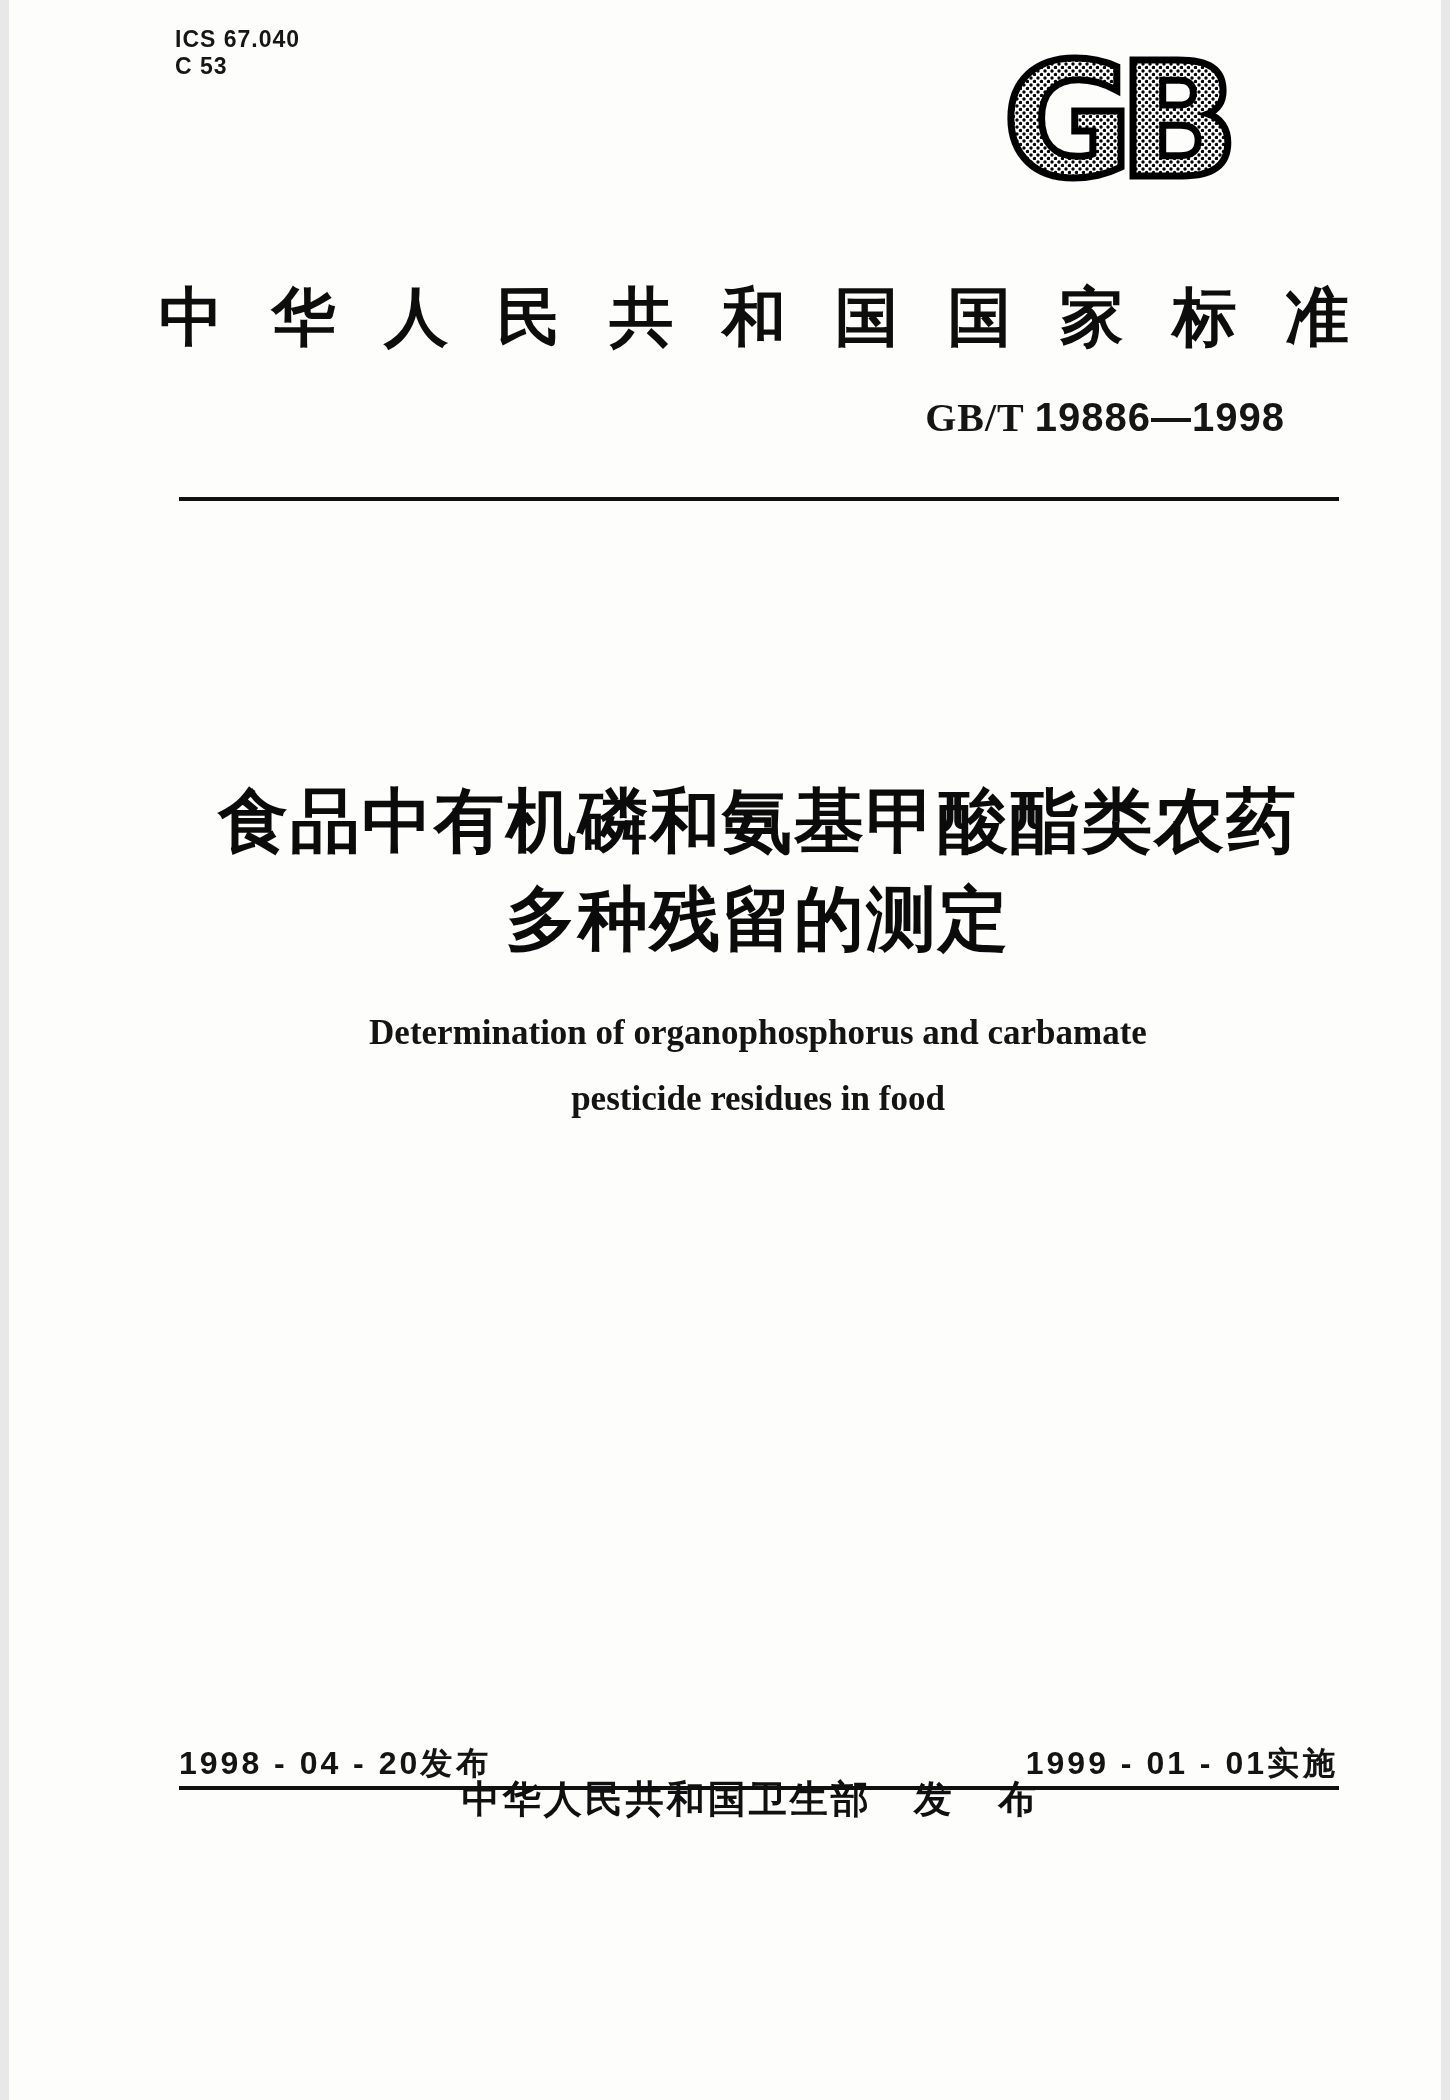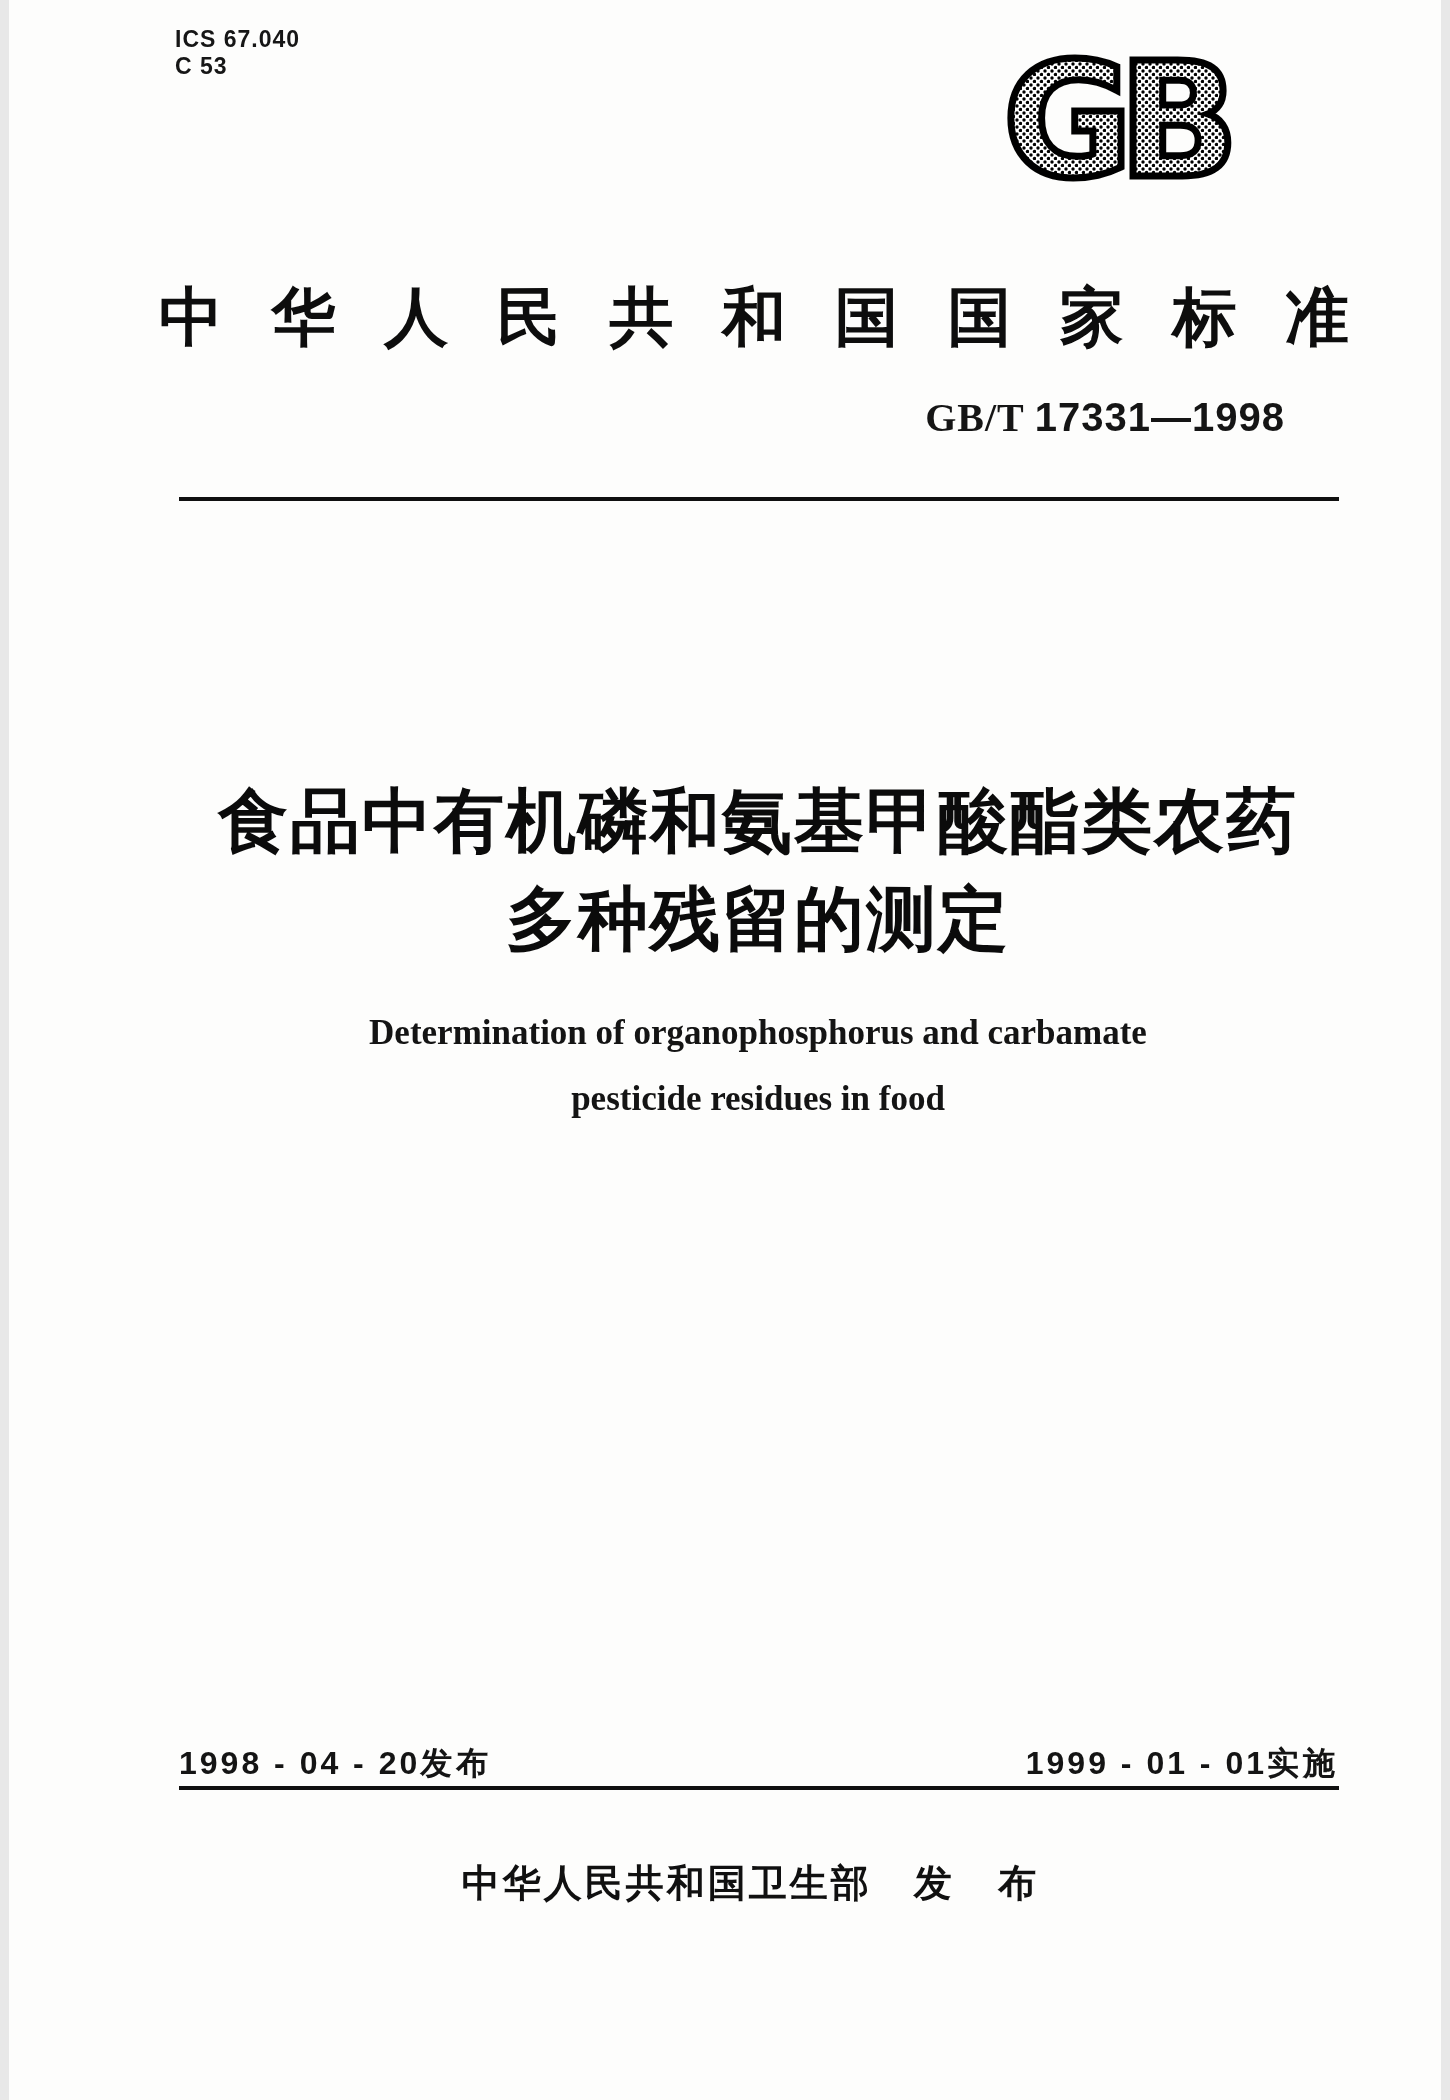--- a/index.html
+++ b/index.html
@@ -132,21 +132,21 @@
     font-weight: 600;
     letter-spacing: 3px;
   }
   .date-label {
     font-family: "Liberation Sans", "DejaVu Sans", sans-serif;
     font-weight: 700;
     letter-spacing: 4px;
   }
 
   .publisher-row {
-    top: 1858px;
+    top: 1774px;
     font-family: "Liberation Sans", "DejaVu Sans", sans-serif;
     font-weight: 700;
     font-size: 38px;
     color: #101010;
     letter-spacing: 3px;
     white-space: nowrap;
   }
   .publisher-row .action {
     margin-left: 42px;
     letter-spacing: 18px;
@@ -170,21 +170,21 @@
         <circle cx="5.5" cy="5.5" r="1.7" fill="#000000"></circle>
       </pattern>
     </defs>
     <text x="120" y="128" text-anchor="middle" font-family="'DejaVu Sans', sans-serif" font-weight="bold" font-size="158" letter-spacing="-14" fill="url(#halftone)" stroke="#000000" stroke-width="7">GB</text>
   </svg>
 
   <div class="std-title">中华人民共和国国家标准</div>
 
   <div class="std-code">
     <span class="prefix">GB/T</span>
-    <span class="number">17331—1998</span>
+    <span class="number">19886—1998</span>
   </div>
 
   <div class="rule rule-top"></div>
 
   <div class="center-block zh-title">
     <div>食品中有机磷和氨基甲酸酯类农药</div>
     <div>多种残留的测定</div>
   </div>
 
   <div class="center-block en-title">

